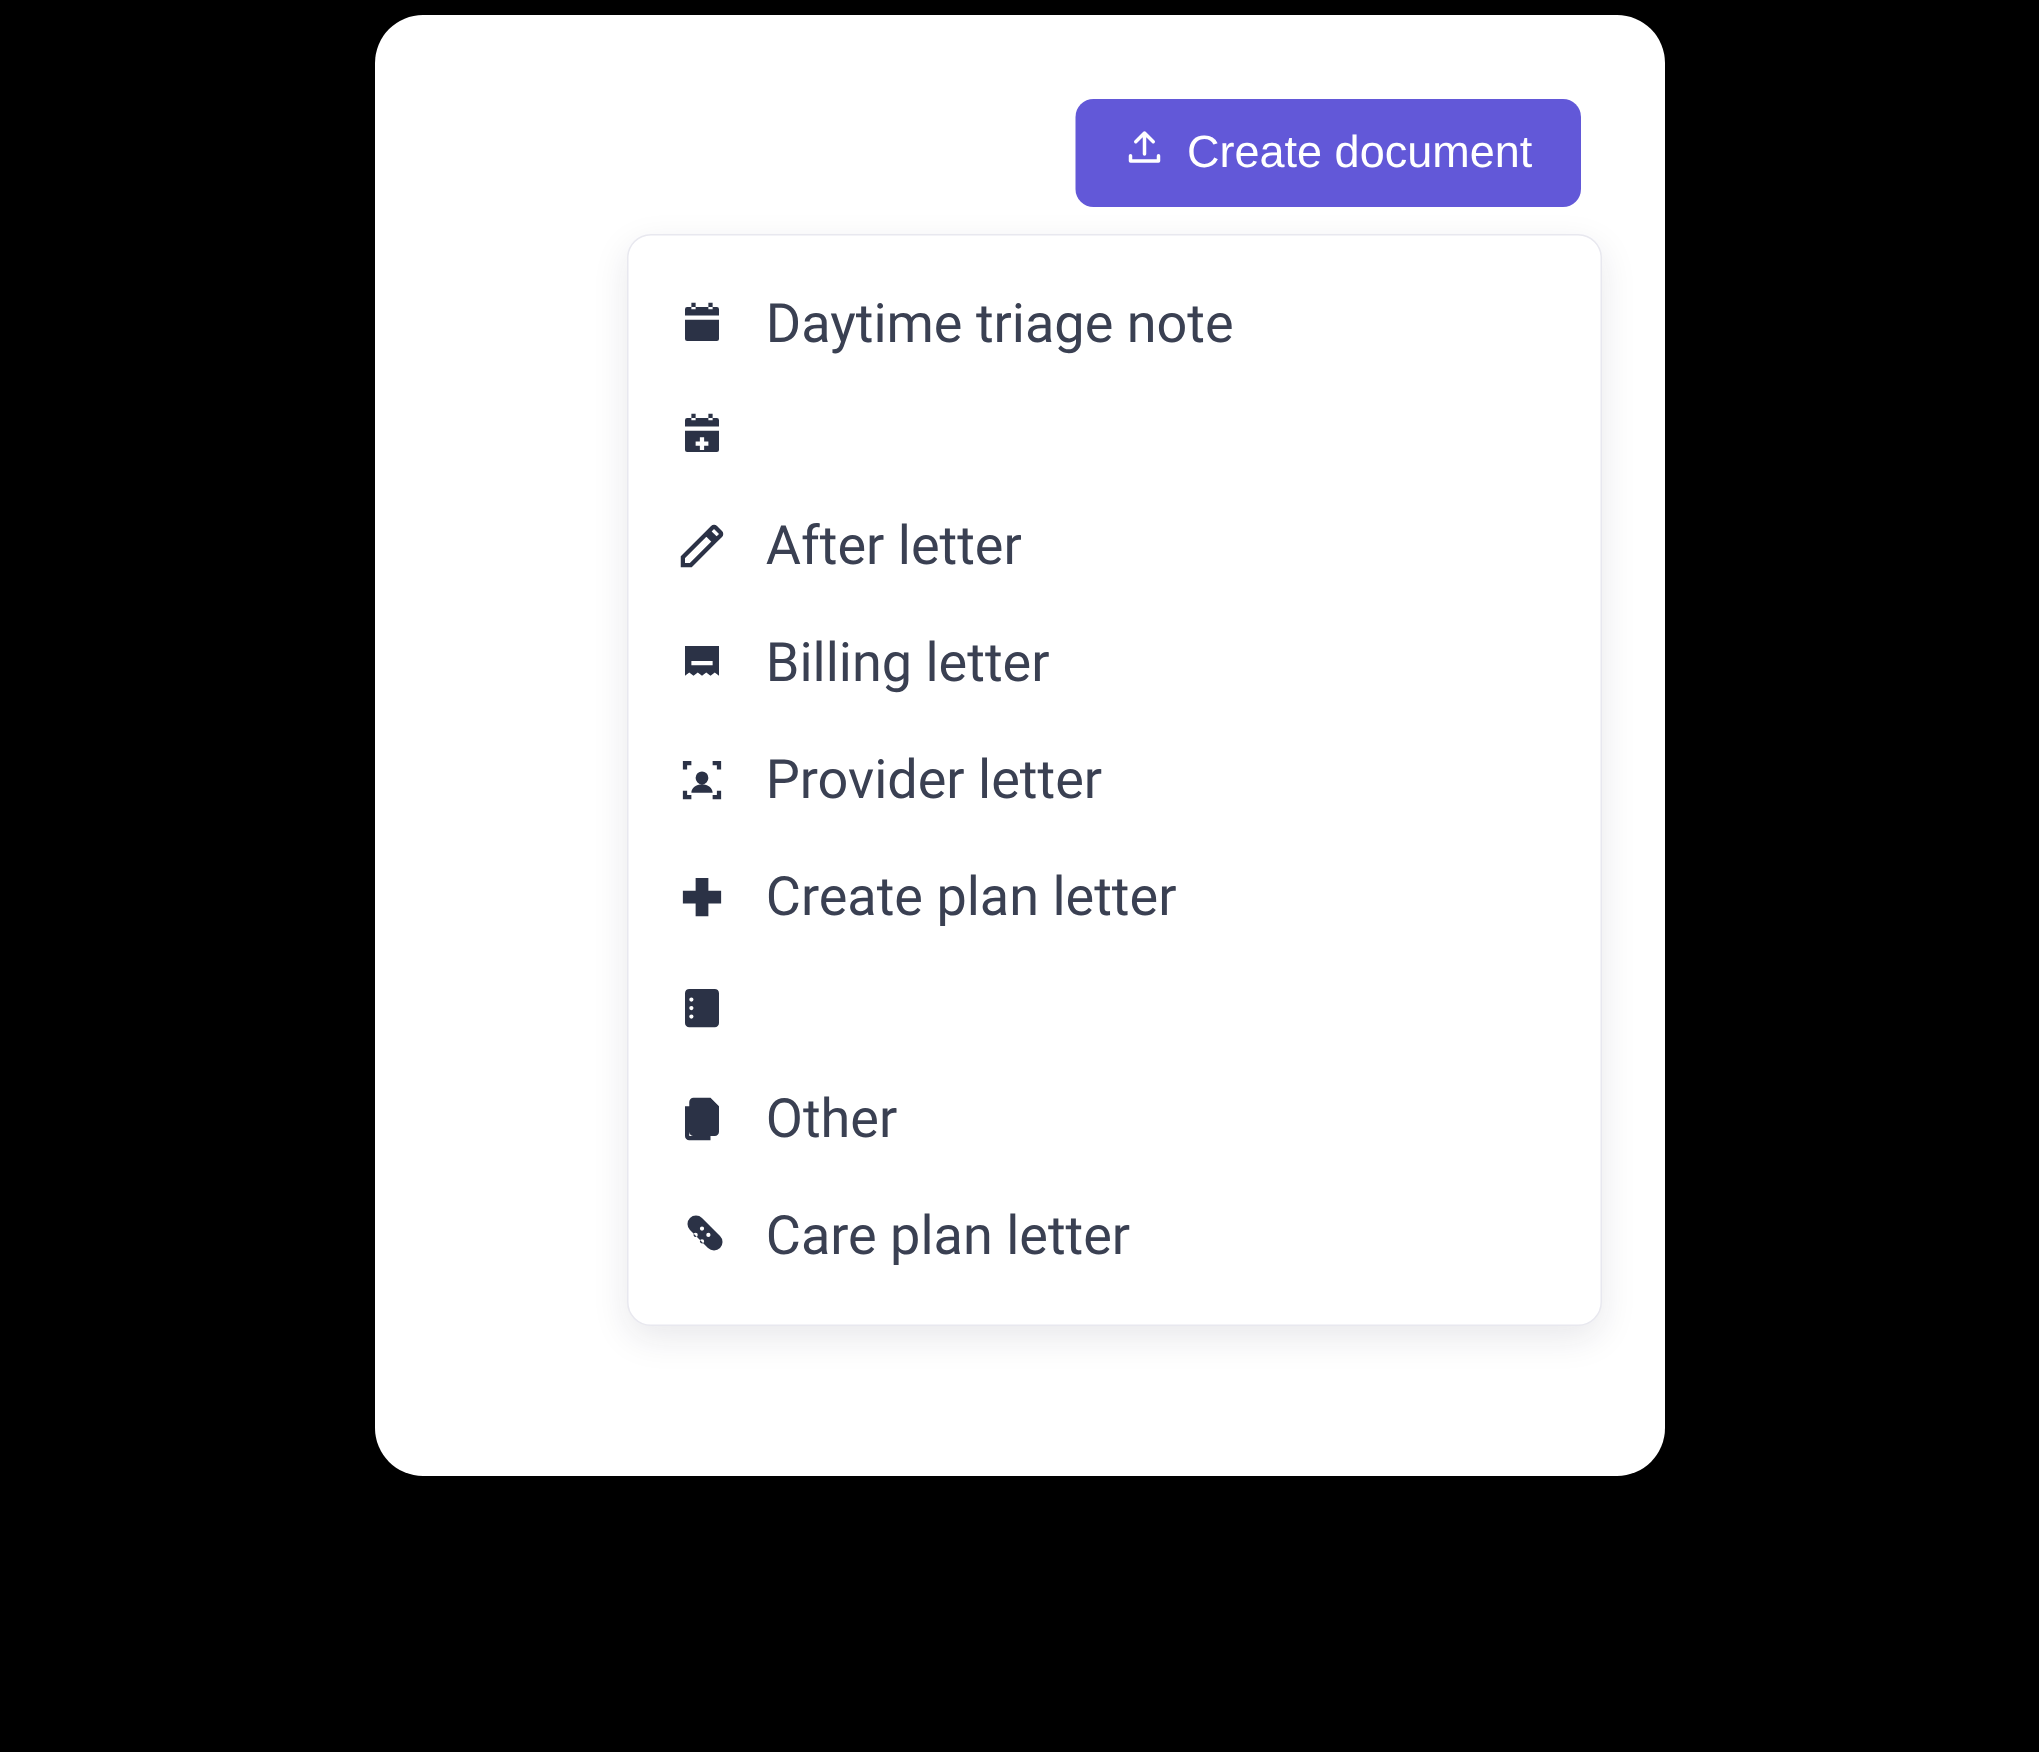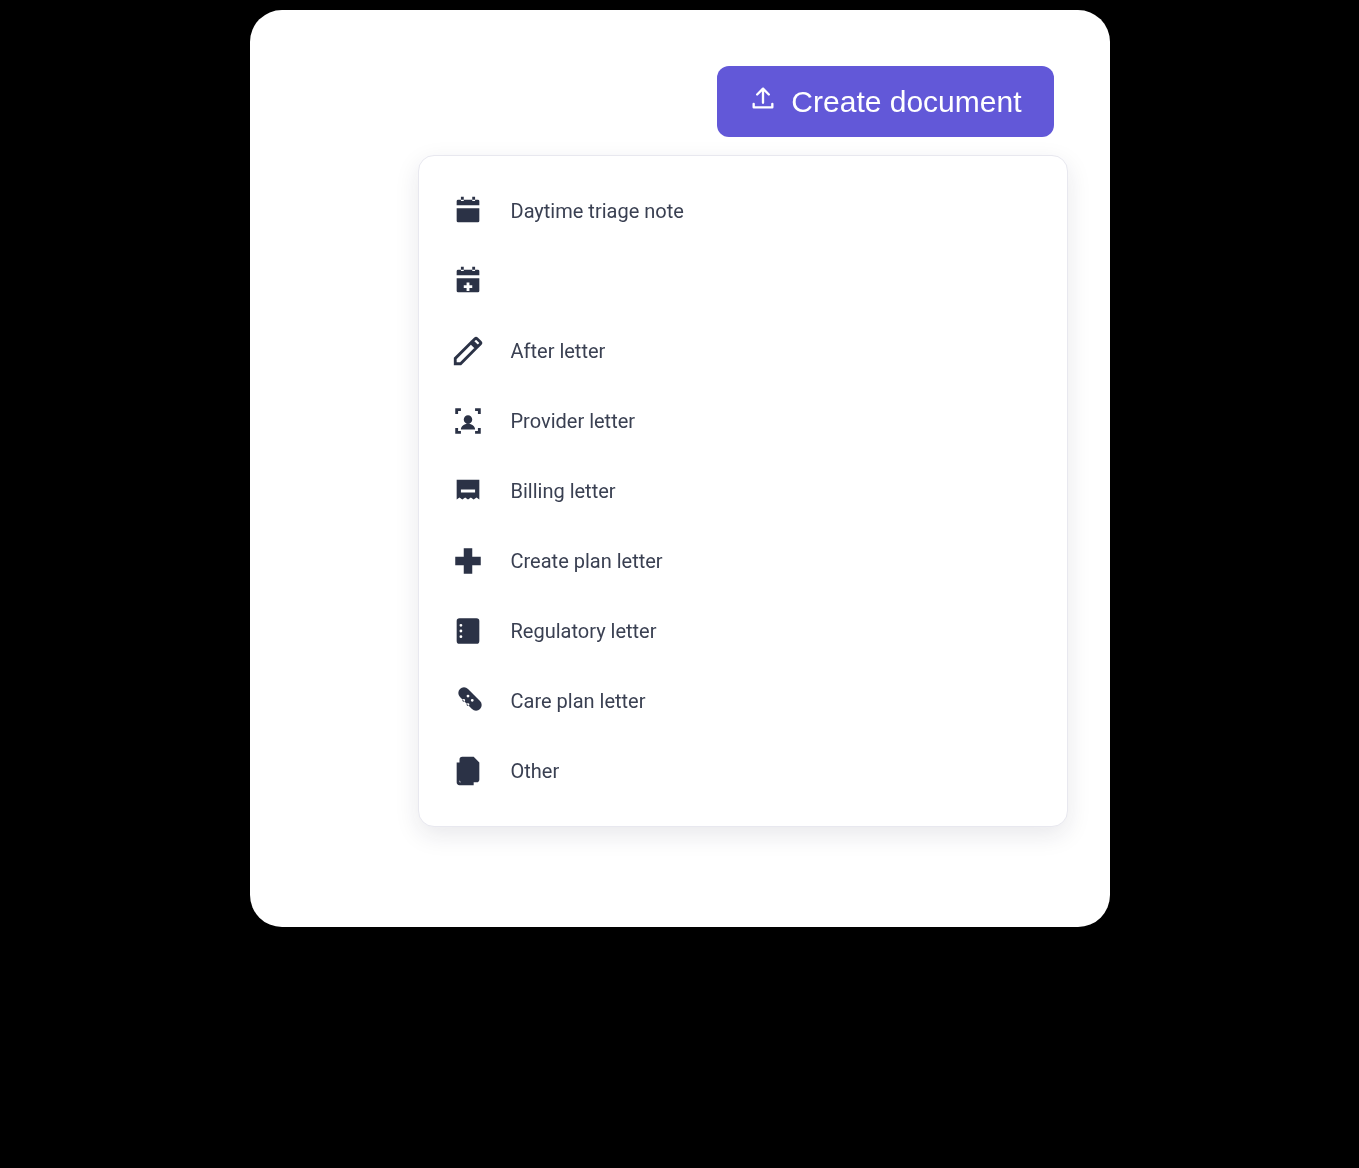--- a/index.html
+++ b/index.html
@@ -57,21 +57,21 @@
       box-shadow: 0 8px 24px rgba(30, 34, 60, 0.10);
       padding: 20px 8px;
       width: 650px;
       margin-left: 112px;
     }
     .dropdown-item {
       display: flex;
       align-items: center;
       gap: 26px;
       padding: 18px 24px;
-      font-size: 20px;
+      font-size: 36px;
       color: #3a4052;
       cursor: pointer;
       border-radius: 10px;
     }
     .dropdown-item .icon {
       width: 34px;
       height: 34px;
       display: inline-flex;
       align-items: center;
       justify-content: center;
@@ -124,65 +124,64 @@
         <svg viewBox="0 0 24 24">
             <path d="M3 17.25V21h3.75L17.81 9.94l-3.75-3.75L3 17.25zM20.71 7.04a1 1 0 0 0 0-1.41l-2.34-2.34a1 1 0 0 0-1.41 0l-1.83 1.83 3.75 3.75 1.83-1.83z" fill="none" stroke="currentColor" stroke-width="2"></path>
           </svg>
       </span>
       <span>After letter</span>
     </div>
 
     <div class="dropdown-item">
       <span class="icon">
         <svg viewBox="0 0 24 24">
-            <path d="M3 3h4v2H5v2H3V3zm14 0h4v4h-2V5h-2V3zM3 17h2v2h2v2H3v-4zm18 0v4h-4v-2h2v-2h2zM12 8a3 3 0 1 1 0 6 3 3 0 0 1 0-6zm-5 10c0-2.2 2.2-4 5-4s5 1.8 5 4H7z"></path>
+            <path d="M4 4h16v14l-2-1.5-2 1.5-2-1.5-2 1.5-2-1.5-2 1.5-2-1.5-2 1.5V4zm3 5h10v2H7V9zm0 4h10v-2H7v2z"></path>
           </svg>
       </span>
-      <span>Provider letter</span>
+      <span>Billing letter</span>
     </div>
 
     <div class="dropdown-item">
       <span class="icon">
         <svg viewBox="0 0 24 24">
-            <path d="M4 4h16v14l-2-1.5-2 1.5-2-1.5-2 1.5-2-1.5-2 1.5-2-1.5-2 1.5V4zm3 5h10v2H7V9zm0 4h10v-2H7v2z"></path>
+            <path d="M3 3h4v2H5v2H3V3zm14 0h4v4h-2V5h-2V3zM3 17h2v2h2v2H3v-4zm18 0v4h-4v-2h2v-2h2zM12 8a3 3 0 1 1 0 6 3 3 0 0 1 0-6zm-5 10c0-2.2 2.2-4 5-4s5 1.8 5 4H7z"></path>
           </svg>
       </span>
-      <span>Billing letter</span>
+      <span>Provider letter</span>
     </div>
 
     <div class="dropdown-item">
       <span class="icon">
         <svg viewBox="0 0 24 24">
             <path d="M9 3h6v6h6v6h-6v6H9v-6H3V9h6V3z"></path>
           </svg>
       </span>
       <span>Create plan letter</span>
     </div>
 
     <div class="dropdown-item">
       <span class="icon">
         <svg viewBox="0 0 24 24">
             <path d="M6 3h12a2 2 0 0 1 2 2v14a2 2 0 0 1-2 2H6a2 2 0 0 1-2-2V5a2 2 0 0 1 2-2zm1 4a1 1 0 1 0 0 2 1 1 0 0 0 0-2zm0 4a1 1 0 1 0 0 2 1 1 0 0 0 0-2zm0 4a1 1 0 1 0 0 2 1 1 0 0 0 0-2z"></path>
           </svg>
       </span>
-      <span>Regulatory letter</span>
+    </div>
+
+    <div class="dropdown-item">
+      <span class="icon">
+        <svg viewBox="0 0 24 24">
+            <path d="M8 2h8l4 4v12a2 2 0 0 1-2 2H8a2 2 0 0 1-2-2V4a2 2 0 0 1 2-2zM4 6v14a2 2 0 0 0 2 2h10v-2H6V6H4zm6 4h6v2h-6v-2zm0 4h6v2h-6v-2z"></path>
+          </svg>
+      </span>
+      <span>Other</span>
     </div>
 
     <div class="dropdown-item">
       <span class="icon">
         <svg viewBox="0 0 24 24">
             <path d="M6.34 3.51a4 4 0 0 1 5.66 0l8.49 8.49a4 4 0 1 1-5.66 5.66L6.34 9.17a4 4 0 0 1 0-5.66zM9 10.5a1 1 0 1 0 0 2 1 1 0 0 0 0-2zm3-3a1 1 0 1 0 0 2 1 1 0 0 0 0-2zm3 3a1 1 0 1 0 0 2 1 1 0 0 0 0-2zm-3 3a1 1 0 1 0 0 2 1 1 0 0 0 0-2z"></path>
           </svg>
       </span>
       <span>Care plan letter</span>
     </div>
 
-    <div class="dropdown-item">
-      <span class="icon">
-        <svg viewBox="0 0 24 24">
-            <path d="M8 2h8l4 4v12a2 2 0 0 1-2 2H8a2 2 0 0 1-2-2V4a2 2 0 0 1 2-2zM4 6v14a2 2 0 0 0 2 2h10v-2H6V6H4zm6 4h6v2h-6v-2zm0 4h6v2h-6v-2z"></path>
-          </svg>
-      </span>
-      <span>Other</span>
-    </div>
-
   </div>
 </div>
 
 </body></html>

